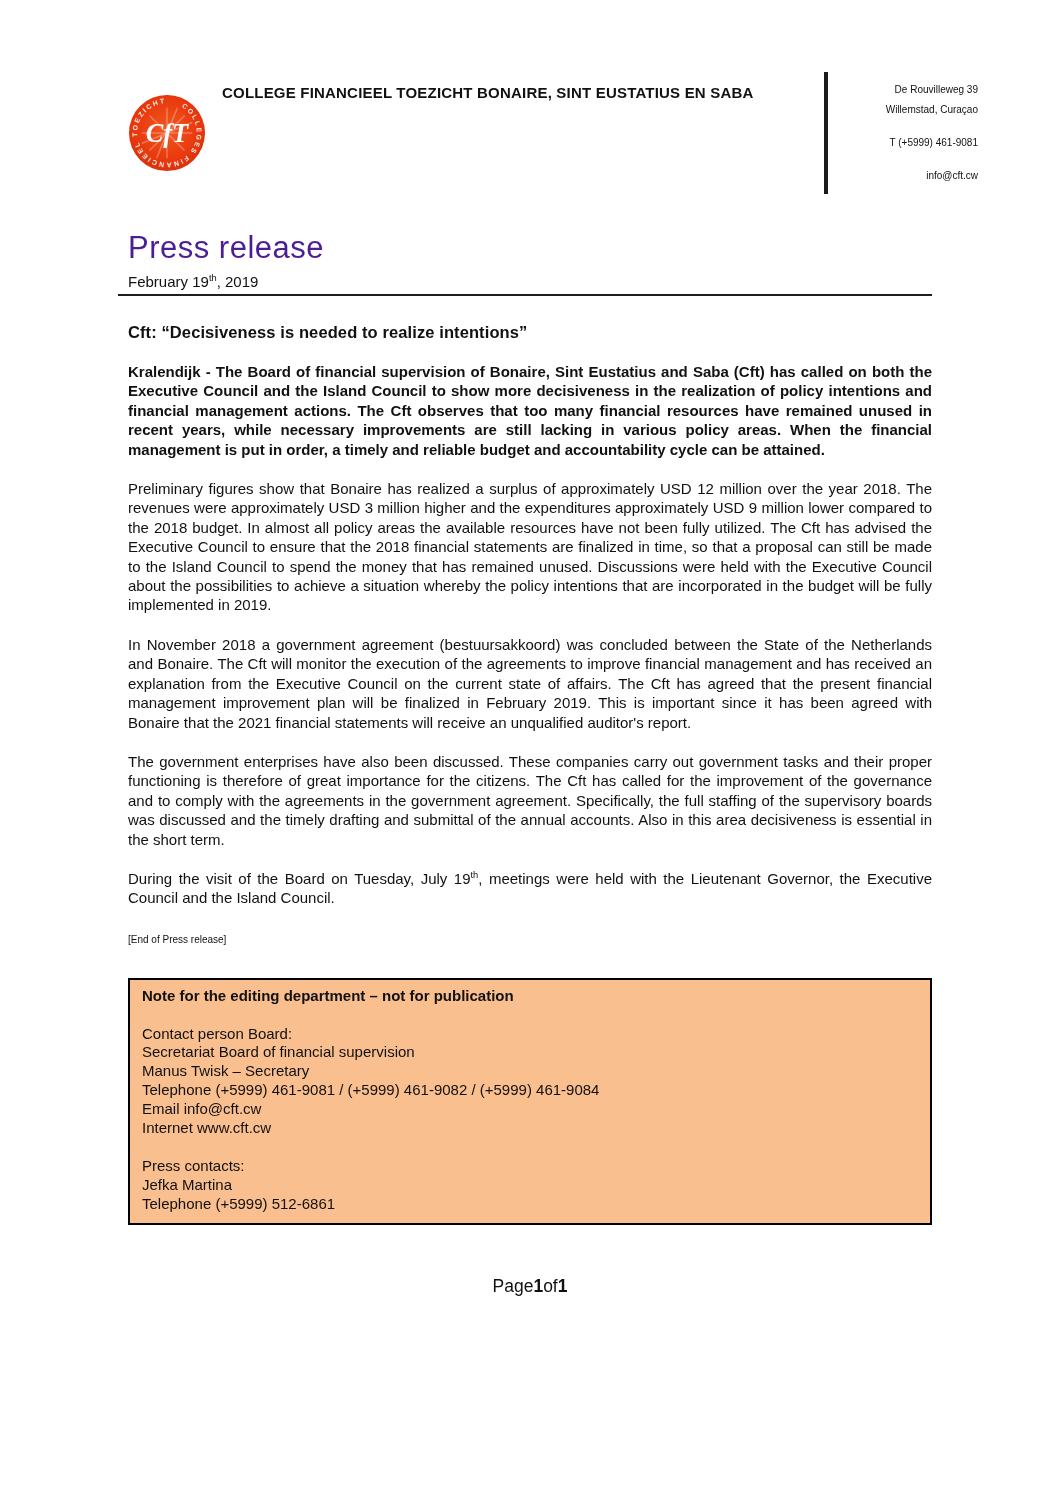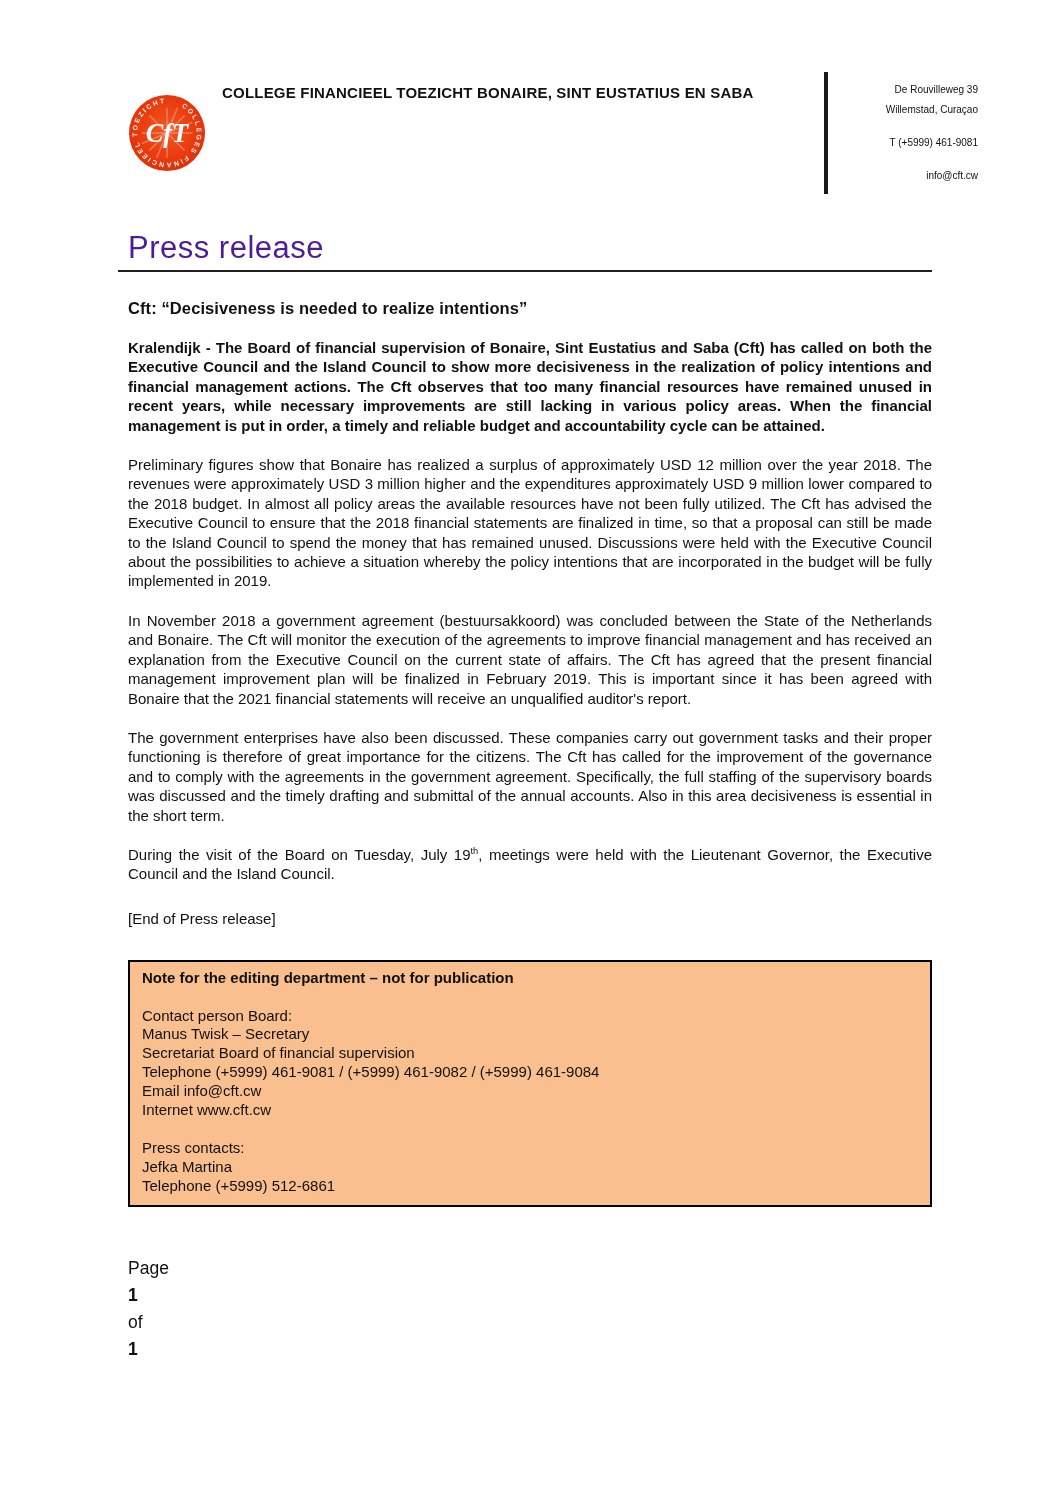--- a/index.html
+++ b/index.html
@@ -69,41 +69,39 @@
     font-weight: bold;
     letter-spacing: 0.1px;
   }
   .para {
     margin-top: 20px;
     font-size: 15px;
     line-height: 19.4px;
     text-align: justify;
   }
   .para.lead { font-weight: bold; }
-  .end-marker { margin-top: 26px; font-size: 15px; }
+  .end-marker { margin-top: 26px; font-size: 10px; }
   
   .note-box {
     margin-top: 33px;
     border: 2px solid #000000;
     padding: 7px 12px 9px 12px;
     font-size: 15px;
     line-height: 18.9px;
   }
   .note-title { font-weight: bold; }
   .note-spacer { height: 18.9px; }
   .note-heading { }
   
   .page-footer {
     margin-top: 51px;
     display: flex;
     justify-content: center;
-    gap: 6px;
     font-size: 17.5px;
     color: #111;
-    flex-direction: column;
   }
   .page-footer .num { font-weight: bold; }
 </style>
 </head>
 <body>
 
 <div class="page">
 
   <header class="letterhead">
     <div class="logo-wrap">
@@ -136,38 +134,39 @@
     <div class="head-contact">
       <div>De Rouvilleweg 39</div>
       <div>Willemstad, Curaçao</div>
       <div class="grp">T (+5999) 461-9081</div>
       <div class="grp">info@cft.cw</div>
     </div>
   </header>
 
   <main class="content">
     <h1 class="doc-title">Press release</h1>
+    <div class="doc-date"><span>February 19</span><sup>th</sup><span>, 2019</span></div>
     <div class="rule"></div>
 
     <h2 class="headline">Cft: “Decisiveness is needed to realize intentions”</h2>
 
     <p class="para lead">Kralendijk - The Board of financial supervision of Bonaire, Sint Eustatius and Saba (Cft) has called on both the Executive Council and the Island Council to show more decisiveness in the realization of policy intentions and financial management actions. The Cft observes that too many financial resources have remained unused in recent years, while necessary improvements are still lacking in various policy areas. When the financial management is put in order, a timely and reliable budget and accountability cycle can be attained.</p>
     <p class="para">Preliminary figures show that Bonaire has realized a surplus of approximately USD 12 million over the year 2018. The revenues were approximately USD 3 million higher and the expenditures approximately USD 9 million lower compared to the 2018 budget. In almost all policy areas the available resources have not been fully utilized. The Cft has advised the Executive Council to ensure that the 2018 financial statements are finalized in time, so that a proposal can still be made to the Island Council to spend the money that has remained unused. Discussions were held with the Executive Council about the possibilities to achieve a situation whereby the policy intentions that are incorporated in the budget will be fully implemented in 2019.</p>
     <p class="para">In November 2018 a government agreement (bestuursakkoord) was concluded between the State of the Netherlands and Bonaire. The Cft will monitor the execution of the agreements to improve financial management and has received an explanation from the Executive Council on the current state of affairs. The Cft has agreed that the present financial management improvement plan will be finalized in February 2019. This is important since it has been agreed with Bonaire that the 2021 financial statements will receive an unqualified auditor's report.</p>
     <p class="para">The government enterprises have also been discussed. These companies carry out government tasks and their proper functioning is therefore of great importance for the citizens. The Cft has called for the improvement of the governance and to comply with the agreements in the government agreement. Specifically, the full staffing of the supervisory boards was discussed and the timely drafting and submittal of the annual accounts. Also in this area decisiveness is essential in the short term.</p>
     <p class="para"><span>During the visit of the Board on Tuesday, July 19</span><sup>th</sup><span>, meetings were held with the Lieutenant Governor, the Executive Council and the Island Council.</span></p>
 
     <p class="end-marker">[End of Press release]</p>
 
     <div class="note-box" style="background-color: rgb(250, 191, 143);">
       <div class="note-title">Note for the editing department – not for publication</div>
       <div class="note-spacer"></div>
       <div class="note-heading">Contact person Board:</div>
+      <div>Secretariat Board of financial supervision</div>
       <div>Manus Twisk – Secretary</div>
-      <div>Secretariat Board of financial supervision</div>
       <div>Telephone (+5999) 461-9081 / (+5999) 461-9082 / (+5999) 461-9084</div>
       <div>Email info@cft.cw</div>
       <div>Internet www.cft.cw</div>
       <div class="note-spacer"></div>
       <div class="note-heading">Press contacts:</div>
       <div>Jefka Martina</div>
       <div>Telephone (+5999) 512-6861</div>
     </div>
 
     <div class="page-footer">

